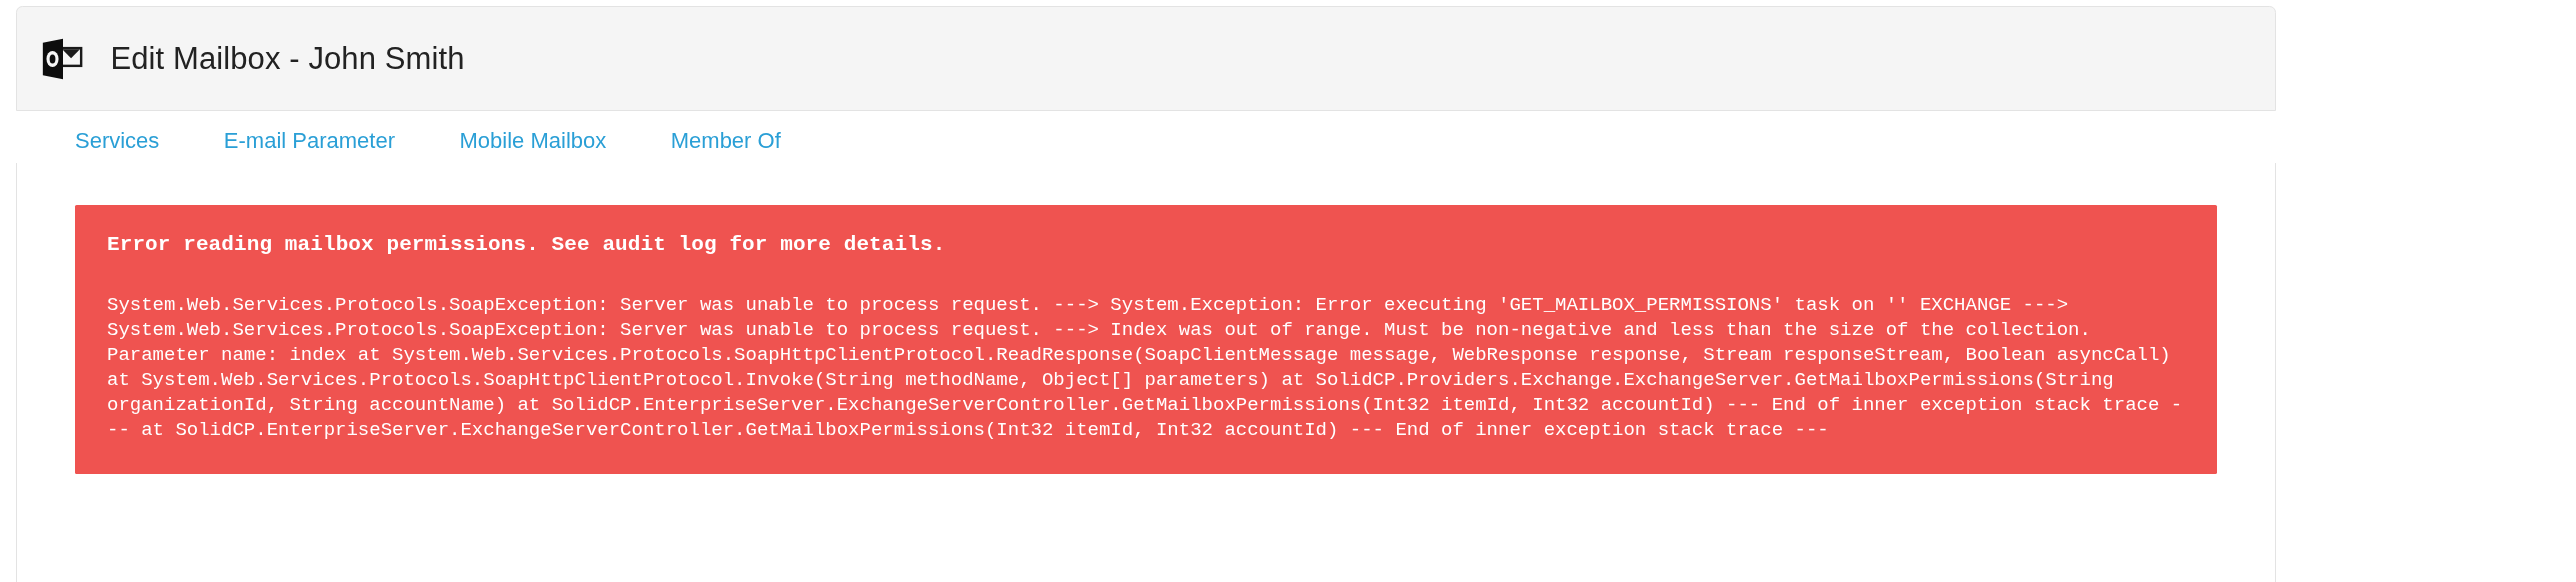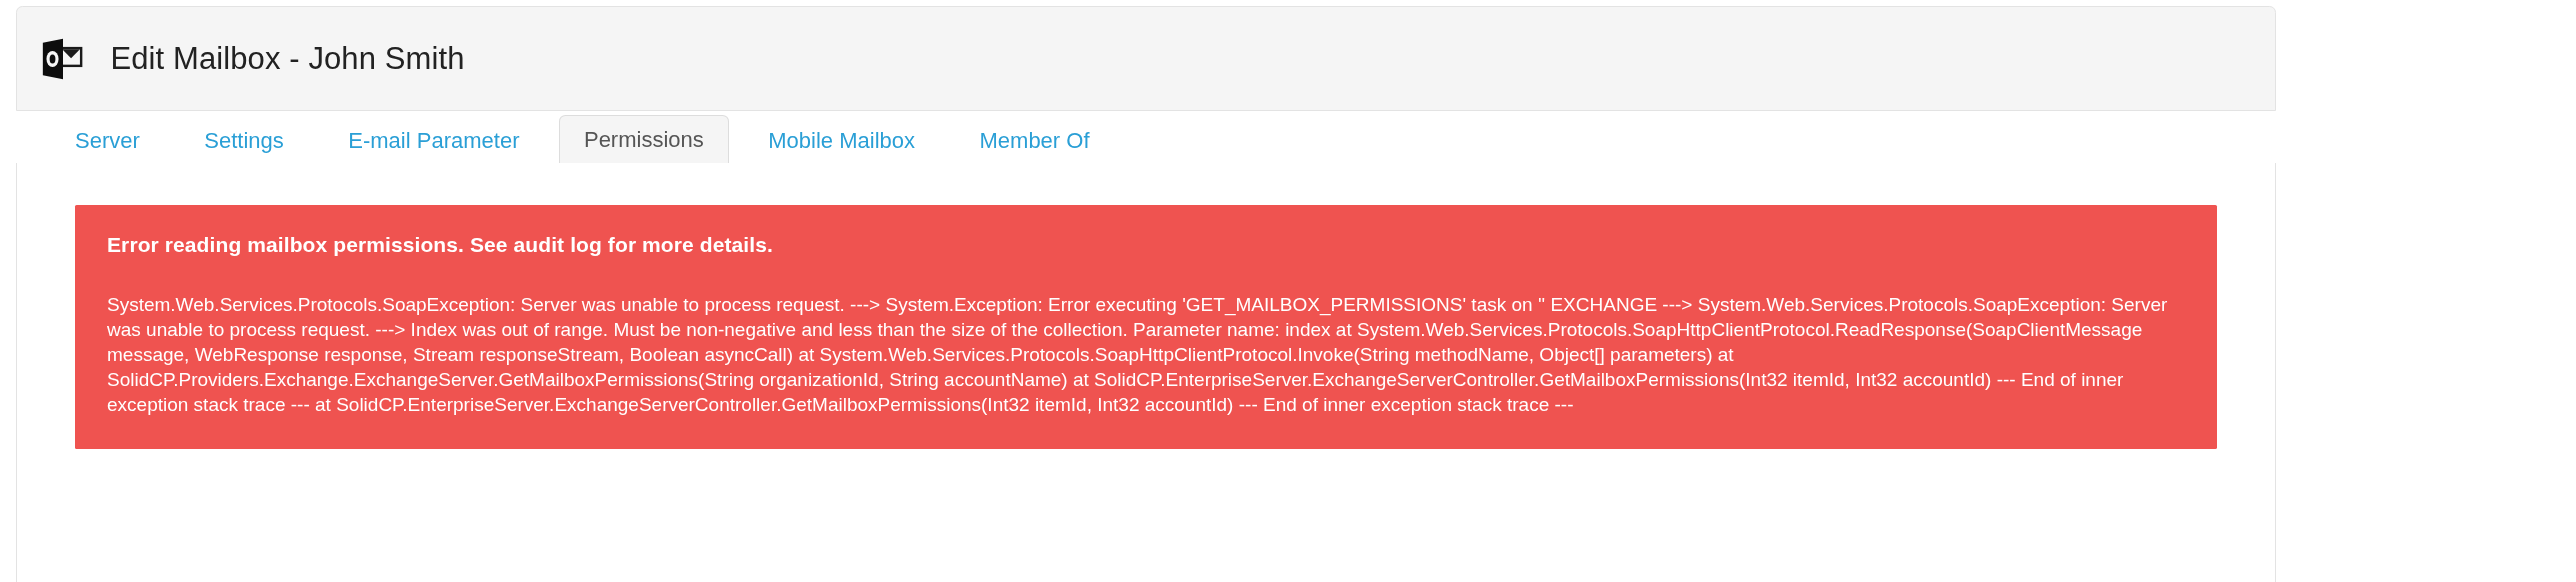--- a/index.html
+++ b/index.html
@@ -107,20 +107,21 @@
     padding: 42px 58px 0 58px;
   }
 
   
   .alert-error {
     background: #ef5350;
     color: #ffffff;
     border-radius: 1.6px;
     padding: 26px 32px 31px 32px;
     box-sizing: border-box;
+    font-family: Liberation Mono, monospace;
   }
   .alert-title {
     font-size: 21px;
     font-weight: bold;
     line-height: 1.3;
     margin: 0 0 35px 0;
     letter-spacing: 0.1px;
   }
   .alert-detail {
     font-size: 19px;
@@ -146,24 +147,22 @@
         <polygon points="30,19 52,19 41,30" fill="#1a1a1a"></polygon>
         <polygon points="6,11 31,6 31,56 6,51" fill="#0d0d0d"></polygon>
         <ellipse cx="18" cy="31" rx="7.5" ry="10" fill="#f5f5f5"></ellipse>
         <ellipse cx="18" cy="31" rx="3.6" ry="5.6" fill="#0d0d0d"></ellipse>
       </svg>
     </span>
     <span class="page-title">Edit Mailbox - John Smith</span>
   </div>
 
   <div class="tab-strip">
-    <div class="tab">Server</div>
-    <div class="tab">Settings</div>
+    <div class="tab">Services</div>
     <div class="tab">E-mail Parameter</div>
-    <div class="tab active">Permissions</div>
     <div class="tab">Mobile Mailbox</div>
     <div class="tab">Member Of</div>
   </div>
 
   <div class="content-body">
     <div class="alert-error">
       <div class="alert-title">Error reading mailbox permissions. See audit log for more details.</div>
       <div class="alert-detail">System.Web.Services.Protocols.SoapException: Server was unable to process request. ---&gt; System.Exception: Error executing 'GET_MAILBOX_PERMISSIONS' task on '' EXCHANGE ---&gt; System.Web.Services.Protocols.SoapException: Server was unable to process request. ---&gt; Index was out of range. Must be non-negative and less than the size of the collection. Parameter name: index at System.Web.Services.Protocols.SoapHttpClientProtocol.ReadResponse(SoapClientMessage message, WebResponse response, Stream responseStream, Boolean asyncCall) at System.Web.Services.Protocols.SoapHttpClientProtocol.Invoke(String methodName, Object[] parameters) at SolidCP.Providers.Exchange.ExchangeServer.GetMailboxPermissions(String organizationId, String accountName) at SolidCP.EnterpriseServer.ExchangeServerController.GetMailboxPermissions(Int32 itemId, Int32 accountId) --- End of inner exception stack trace --- at SolidCP.EnterpriseServer.ExchangeServerController.GetMailboxPermissions(Int32 itemId, Int32 accountId) --- End of inner exception stack trace ---</div>
     </div>
   </div>

